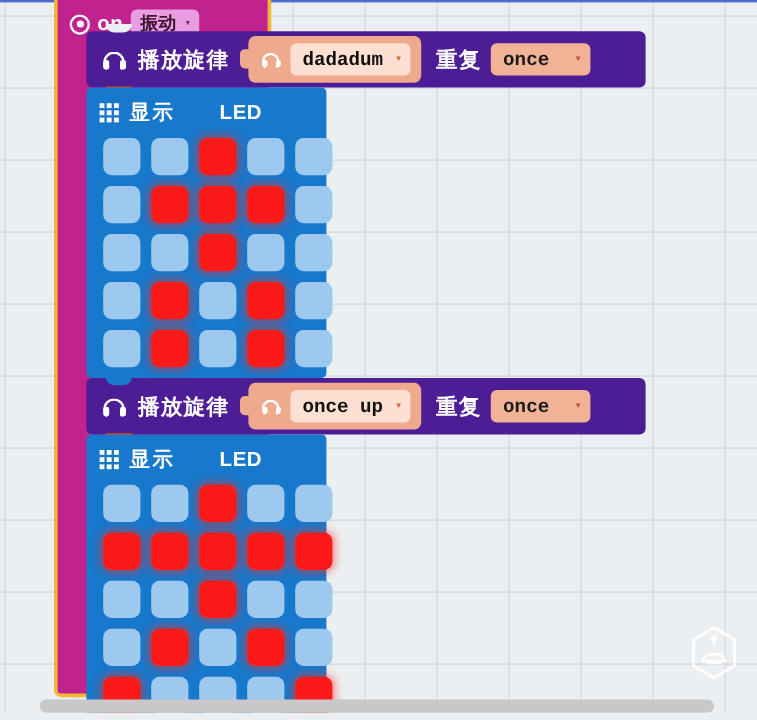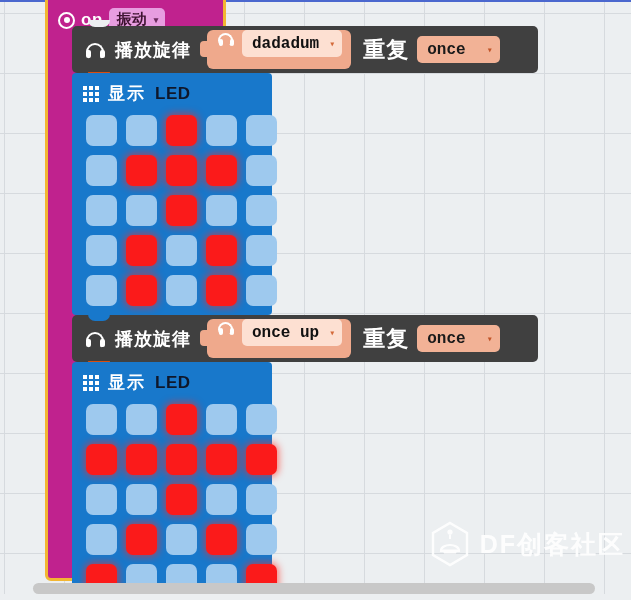--- a/index.html
+++ b/index.html
@@ -49,36 +49,36 @@
   #eventblock.shape{
     background:#C0228E;
   }
   .event-header{
     position:absolute;left:0;top:34px;width:100%;height:34px;
     display:flex;align-items:center;gap:6px;padding-left:10px;box-sizing:border-box;
   }
   .event-label{color:#fff;font-size:17px;font-weight:bold;letter-spacing:.5px;}
   .event-drop{
     background:#E79DE0;border-radius:5px;color:#3d1230;font-size:15px;
-    padding:2px 7px 3px 8px;display:flex;align-items:center;gap:7px;font-weight:bold;
+    padding:2px 7px 3px 8px;display:flex;align-items:center;gap:7px;font-weight:bold;font-family:Liberation Mono, monospace;
   }
   .event-drop .caret{font-size:9px;color:#6a2a5d;}
   .target-icon{
     width:17px;height:17px;border:2.5px solid #fff;border-radius:50%;
     box-sizing:border-box;display:flex;align-items:center;justify-content:center;flex:0 0 auto;
   }
   .target-icon i{display:block;width:6px;height:6px;border-radius:50%;background:#fff;}
 
   
   #stack{position:absolute;left:72px;top:-10px;}
 
   
   .melody{
     position:relative;
-    background:#404040;
+    background:#4c1d95;
     height:47px;
     border-radius:5px;
     display:flex;align-items:center;
     padding-left:12px;
     box-sizing:border-box;
     width:466px;
   }
   .melody .notch{
     position:absolute;left:16px;bottom:-6px;width:22px;height:7px;
     background:#D94E10;border-radius:0 0 7px 7px;
@@ -104,36 +104,36 @@
   .hp-icon.small{width:18px;height:18px;margin-right:7px;}
   .hp-icon.small .band{left:1px;top:3px;width:15px;height:15px;border-width:2.3px;}
   .hp-icon.small .pad-l,.hp-icon.small .pad-r{top:9px;width:4px;height:6.5px;}
   .blk-cn{
     color:#fff;font-size:18px;font-weight:bold;letter-spacing:1px;margin-right:6px;
     font-family:"Liberation Serif", serif;
   }
   
   .reporter{
     position:relative;background:#EFA98C;border-radius:6px;
-    height:39px;display:flex;align-items:flex-start;padding:0 9px 0 10px;
+    height:39px;display:flex;align-items:center;padding:0 9px 0 10px;
     margin-left:10px;margin-right:12px;box-sizing:border-box;
   }
   .reporter::before{
     content:"";position:absolute;left:-7px;top:11px;width:8px;height:16px;
     background:#EFA98C;border-radius:4px 0 0 4px;
   }
   .dropdown{
     background:#FDE0D2;border-radius:5px;height:27px;
     display:flex;align-items:center;gap:10px;padding:0 7px 0 10px;
     color:#111;font-size:16px;font-weight:bold;
     font-family:"Liberation Mono", monospace;
   }
   .dropdown .caret{color:#D46A3A;font-size:10px;}
   .rep-label{
-    color:#fff;font-size:22px;font-weight:bold;letter-spacing:1px;margin-right:8px;
+    color:#fff;font-size:18px;font-weight:bold;letter-spacing:1px;margin-right:8px;
     font-family:Liberation Serif, serif;
   }
   .dropdown.plain{
     background:#F2B296;color:#1a1a1a;gap:21px;
   }
   .dropdown.plain .caret{color:#C2562A;}
 
   
   .ledblock{
     position:relative;background:#1878CB;width:200px;
@@ -143,21 +143,21 @@
     position:absolute;left:16px;bottom:-6px;width:22px;height:7px;
     background:#1878CB;border-radius:0 0 7px 7px;z-index:2;
   }
   .led-head{display:flex;align-items:center;padding:2px 0 5px 11px;gap:9px;}
   .grid-icon{
     display:grid;grid-template-columns:repeat(3,4px);grid-template-rows:repeat(3,4px);
     gap:2px;flex:0 0 auto;
   }
   .grid-icon span{background:#fff;display:block;width:4px;height:4px;}
   .led-head .t1{color:#fff;font-size:17px;font-weight:bold;letter-spacing:2px;font-family:"Liberation Serif",serif;}
-  .led-head .t2{color:#0f172a;font-size:17px;font-weight:bold;letter-spacing:.5px;}
+  .led-head .t2{color:#ffffff;font-size:17px;font-weight:bold;letter-spacing:.5px;margin-left:28px;}
   .matrix{
     display:grid;grid-template-columns:repeat(5,31px);grid-template-rows:repeat(5,31px);
     gap:9px;padding:5px 0 0 14px;box-sizing:border-box;
   }
   .px{width:31px;height:31px;border-radius:7px;background:#9EC9EE;}
   .px.on{background:#FB1A1A;box-shadow:0 0 7px 2px rgba(255,40,30,.55);}
 
   
   #watermark{
     position:absolute;right:6px;bottom:32px;display:flex;align-items:center;gap:9px;
@@ -350,19 +350,18 @@
 
 <div id="watermark">
   <svg id="wmlogo" viewBox="0 0 42 48">
     <path d="M21 3 L38 13 L38 35 L21 45 L4 35 L4 13 Z" fill="none" stroke="#fff" stroke-width="2.4"></path>
     <circle cx="21" cy="12" r="2.6" fill="#fff"></circle>
     <path d="M21 14.6 L21 19" stroke="#fff" stroke-width="2"></path>
     <path d="M12 31 C12 23 30 23 30 31 Z" fill="none" stroke="#fff" stroke-width="2.2"></path>
     <path d="M13.5 29.5 L28.5 29.5 L27 33.5 L15 33.5 Z" fill="#fff"></path>
   </svg>
   <span class="wm-text">
-    <span class="wm-main">DF创客社区</span>
   </span>
 </div>
 
 <div id="scrollbar-track"></div>
 <div id="scrollbar-thumb"></div>
 <div id="bottomfill"></div>
 
 </body></html>

